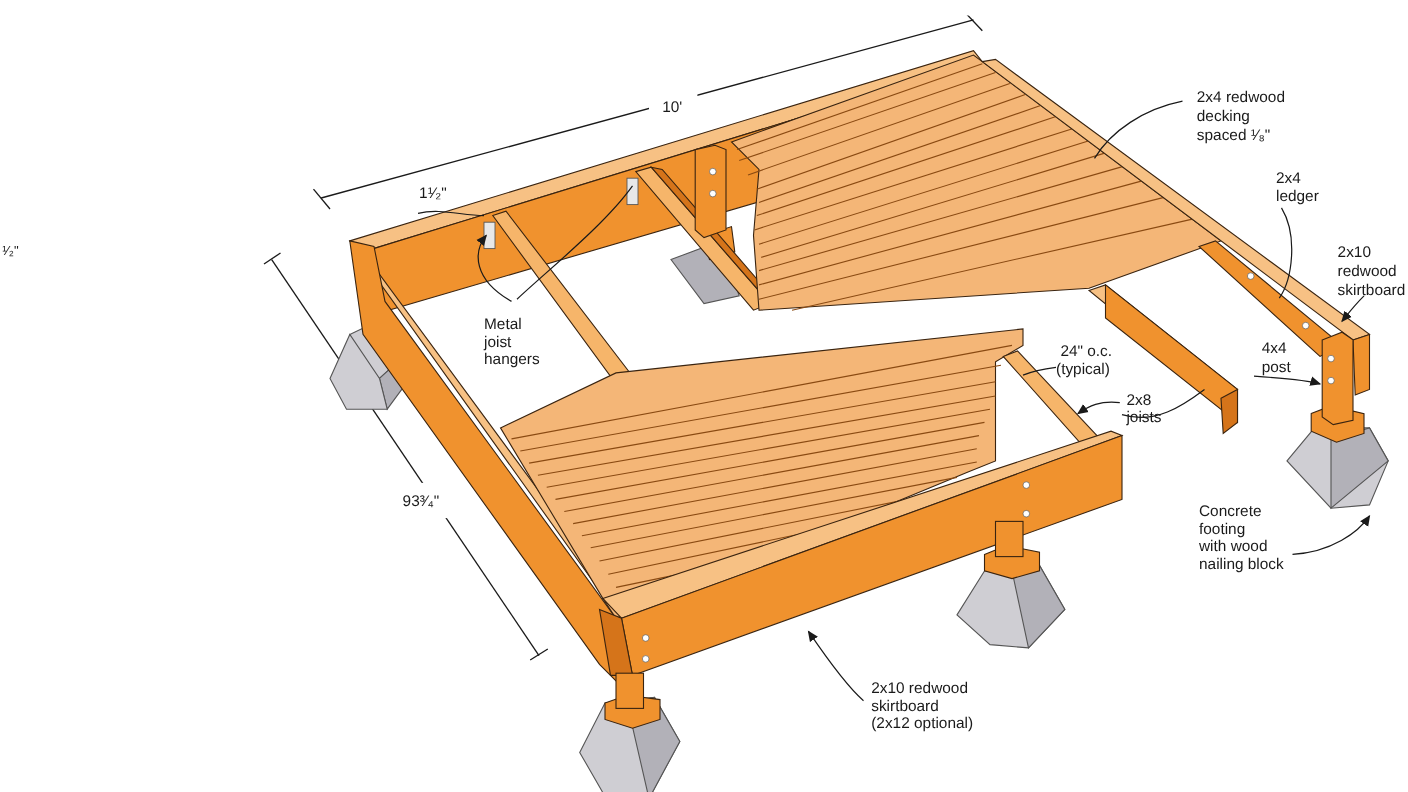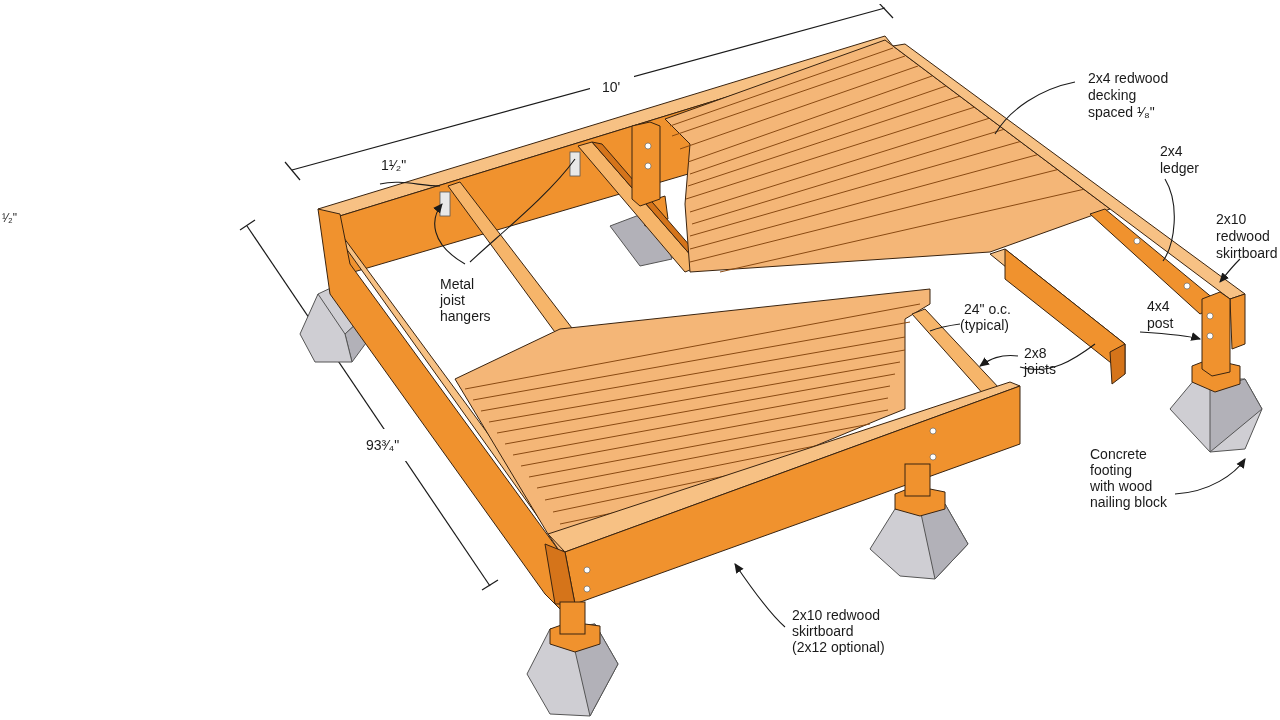--- a/index.html
+++ b/index.html
@@ -1,17 +1,17 @@
 <!DOCTYPE html>
 <html><head>
 <meta charset="utf-8">
 <style>
   html, body { margin: 0; padding: 0; background: #ffffff; }
   body { width: 1280px; height: 720px; overflow: hidden; position: relative; font-family: "Liberation Sans", sans-serif; }
-  #stage { position: absolute; left: 0; top: 4px; width: 1280px; height: 580px; }
+  #stage { position: absolute; left: 0; top: 14px; width: 1280px; height: 580px; }
   svg text { font-family: "Liberation Sans", sans-serif; fill: #1a1a1a; }
   .lbl { font-size: 14px; }
   .dim { font-size: 14px; }
 </style>
 </head>
 <body>
 
 <div id="stage">
 <svg width="1280" height="720" viewBox="0 0 1280 720" xmlns="http://www.w3.org/2000/svg">
   <defs>

